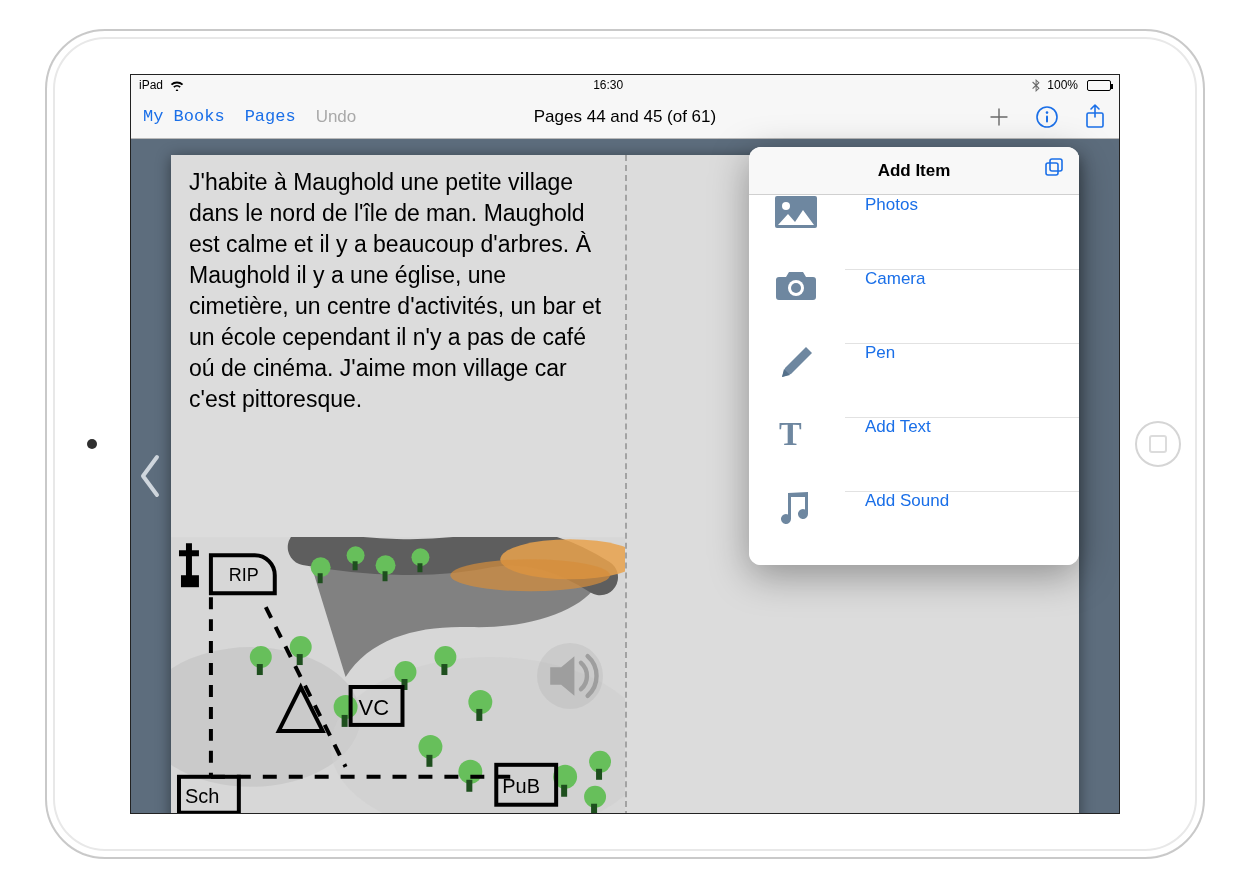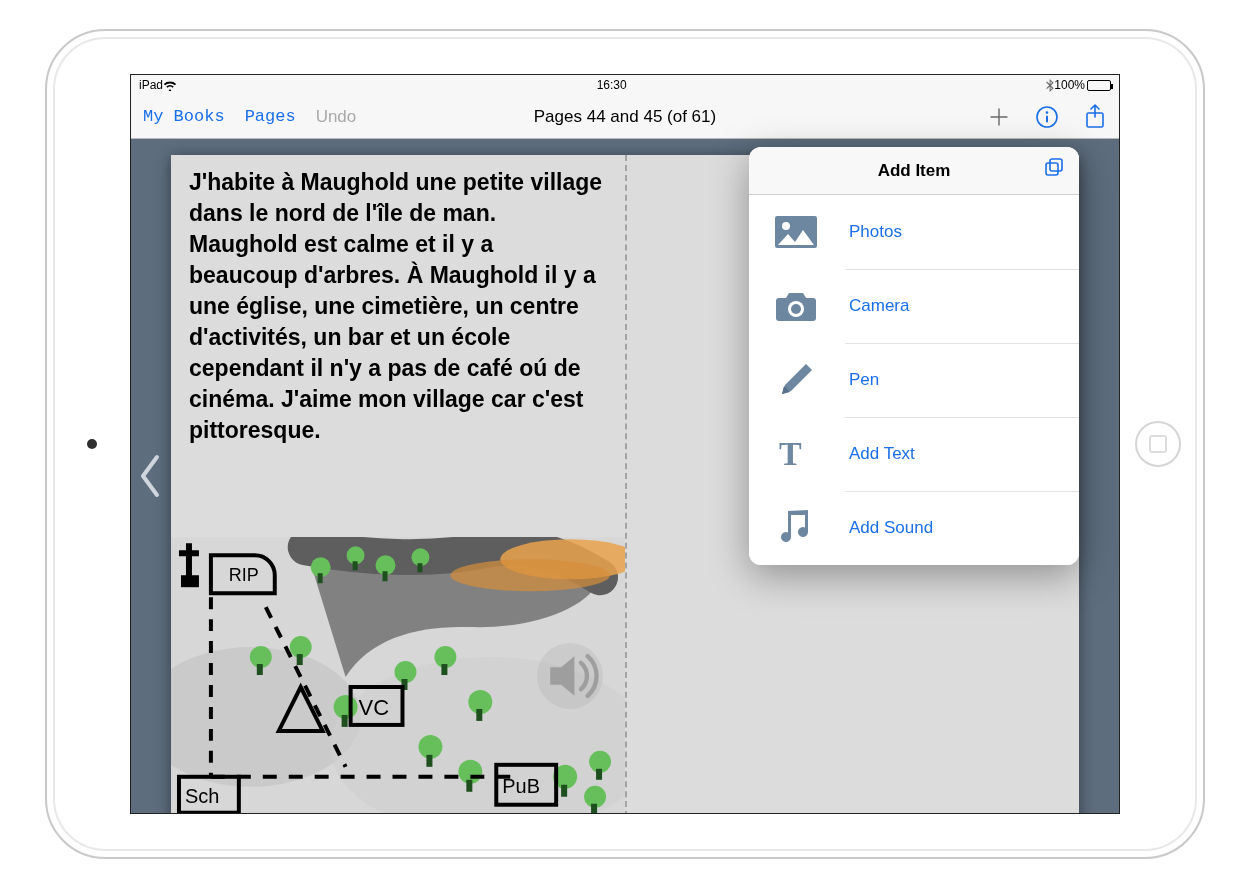--- a/index.html
+++ b/index.html
@@ -64,21 +64,21 @@
   .status-bar {
     height: 20px;
     background: #f7f7f7;
     display: flex;
     align-items: center;
     justify-content: space-between;
     font-size: 12px;
     color: #000;
     padding: 0 8px;
   }
-  .status-left, .status-right { display:flex; align-items:center; gap:0; }
+  .status-left, .status-right { display:flex; align-items:center; gap:7px; }
   .wifi-icon svg, .bt-icon svg { display:block; }
   .batt {
     width: 24px; height: 11px; border: 1px solid #000; border-radius: 2px;
     position: relative; margin-left:2px;
   }
   .batt::after { content:""; position:absolute; right:-3px; top:3px; width:2px; height:5px; background:#000; }
   .batt-fill { background:#000; height:100%; width:100%; }
 
   
   .toolbar {
@@ -119,21 +119,20 @@
   }
   .page-divider {
     position:absolute; top:0; bottom:0; left:50%;
     border-left: 2px dashed #a3a3a3;
   }
   .page-text {
     font-size: 23px;
     line-height: 1.35;
     color:#000;
     font-family: Helvetica, Arial, sans-serif;
-    font-weight: bold;
   }
   .drawing {
     position:absolute; left:0; right:0; bottom:0; height:290px;
   }
   .drawing svg { width:100%; height:100%; }
 
   .sound-dot {
     position:absolute; width:66px; height:66px; border-radius:50%;
     background:rgba(180,180,180,.35);
     left:366px; top:106px;
@@ -168,21 +167,21 @@
   .pop-head{
     height:48px;border-bottom:1px solid #d0d0d0;background:#f8f8f8;
     display:flex;align-items:center;justify-content:center;position:relative;
     font-size:17px;font-weight:700;
   }
   .pop-head .paste{
     position:absolute; right:14px; color:#1a6fe8;
   }
   .pop-body{background:#fff;}
   .pop-row{
-    height:74px;display:flex;align-items:center;gap:28px;
+    height:74px;display:flex;gap:44px;
     padding-left:22px; position:relative;
   }
   .pop-row + .pop-row::before{
     content:"";position:absolute;left:96px;right:0;top:0;height:1px;background:#e2e2e2;
   }
   .pop-row .ico{width:50px;display:flex;justify-content:center;color:#6e87a0;}
   .pop-row .lbl{color:#1a6fe8;font-size:17px;}
 </style>
 </head>
 <body>

